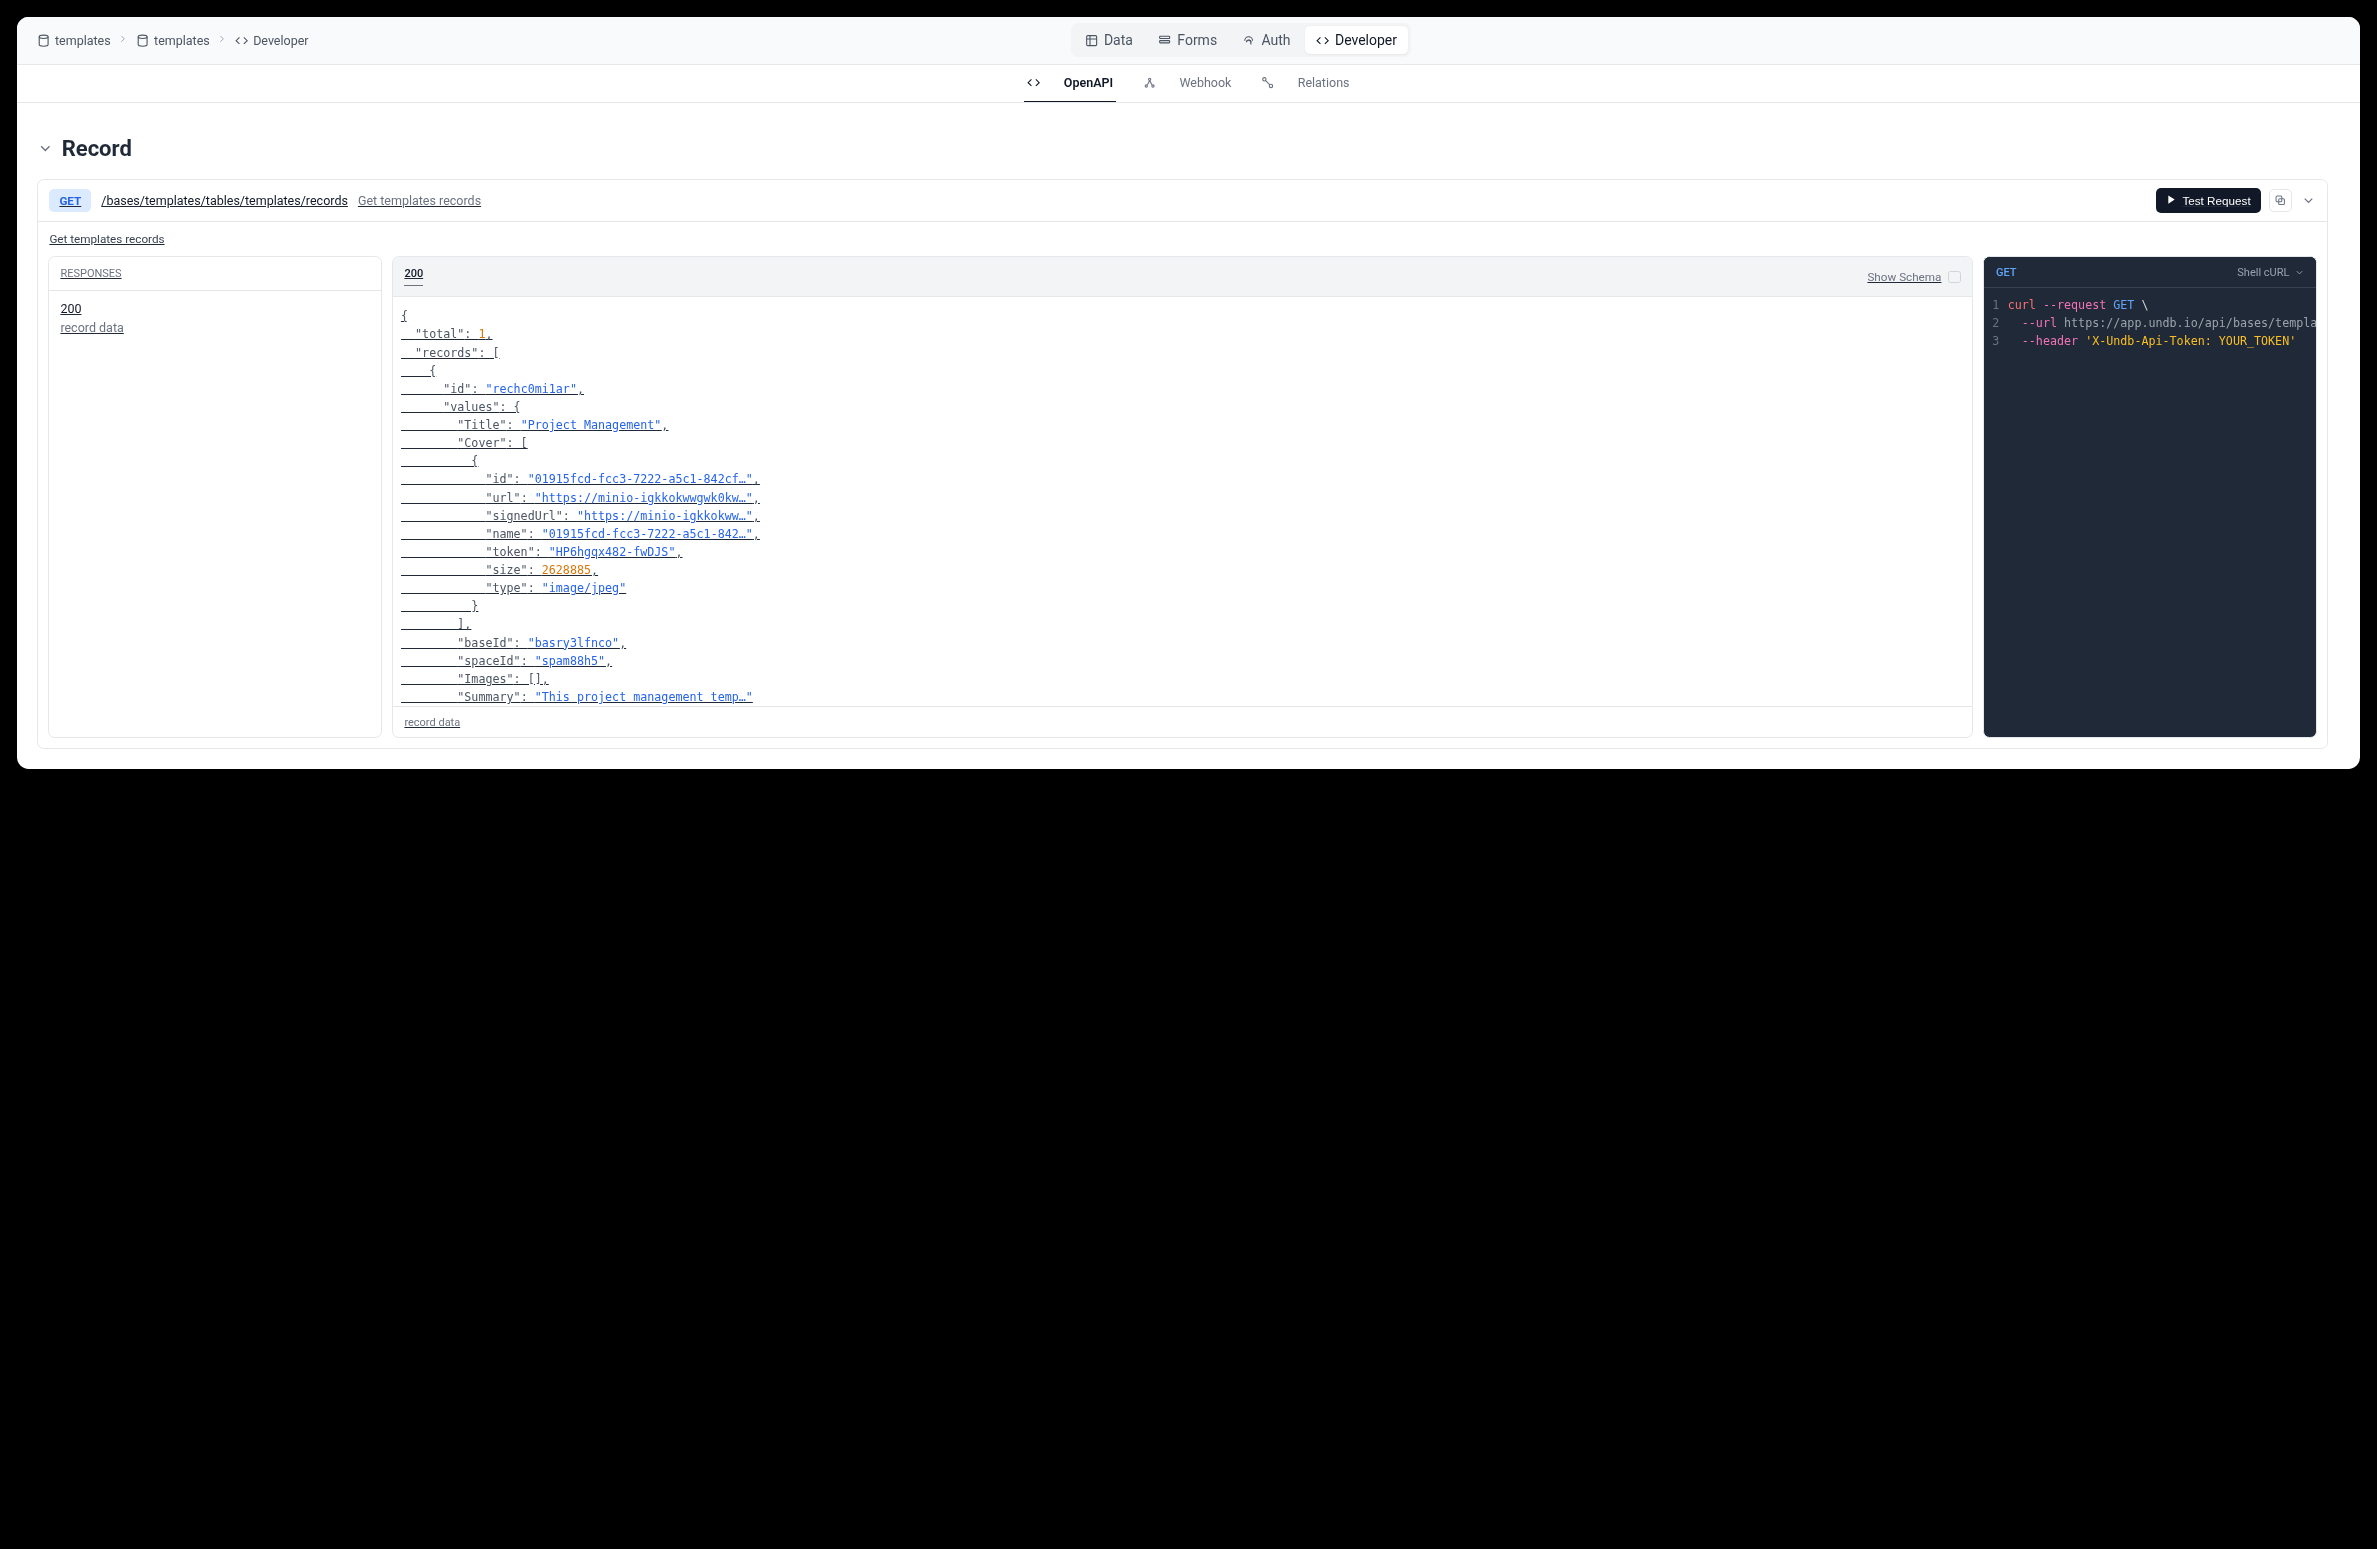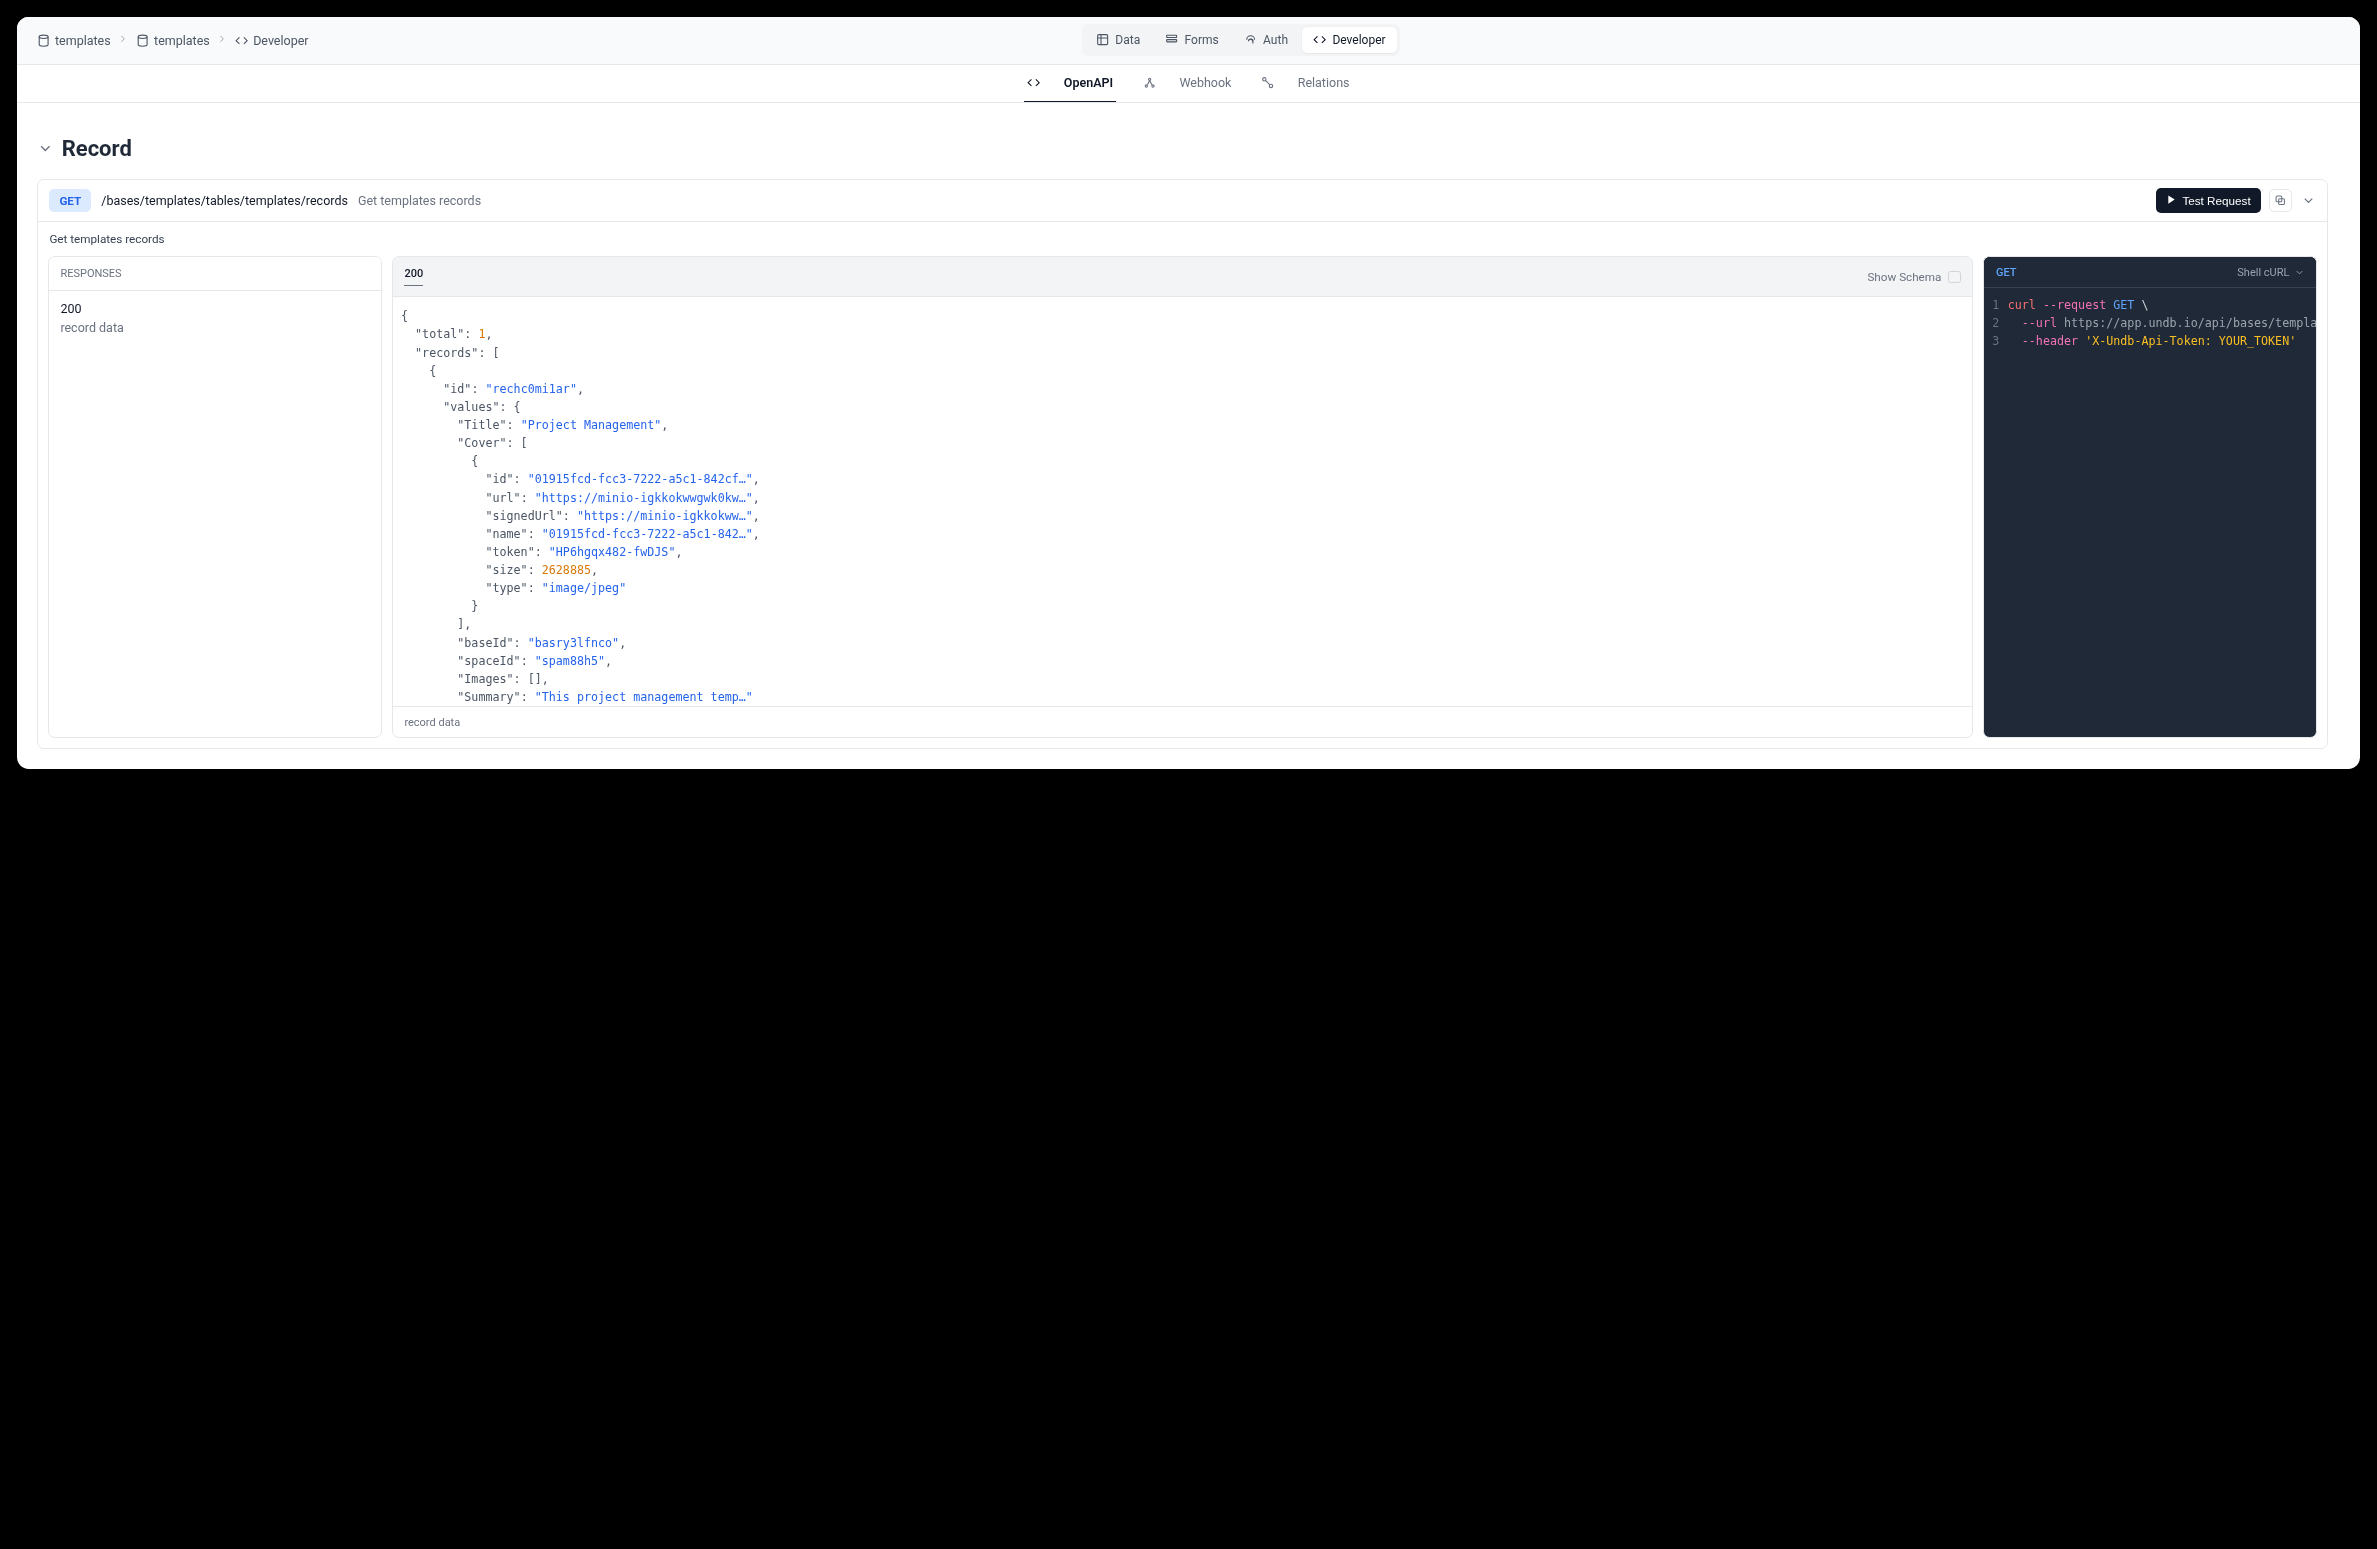--- a/index.html
+++ b/index.html
@@ -3,31 +3,31 @@
 <meta charset="utf-8">
 <style>
 * { margin: 0; padding: 0; box-sizing: border-box; }
 body { background: #000; font-family: -apple-system, BlinkMacSystemFont, 'Segoe UI', Roboto, sans-serif; font-size: 11.7px; color: #1f2937; padding: 16.7px; }
 .window { background: #fff; border-radius: 11.7px; overflow: hidden; width: 100%; height: 100%; min-height: 701px; }
 .topbar { display: flex; align-items: center; justify-content: space-between; padding: 6.7px 20px; border-bottom: 0.8px solid #e5e7eb; background: #f9fafb; height: 48px; }
 .breadcrumb { display: flex; align-items: flex-start; gap: 6.7px; color: #4b5563; font-size: 12.5px; }
 .breadcrumb .crumb { display: flex; align-items: center; gap: 5px; cursor: pointer; }
 .breadcrumb .sep { color: #9ca3af; }
 .navgroup { display: flex; align-items: center; gap: 3.3px; background: #f3f4f6; border-radius: 6.7px; padding: 3.3px; }
-.navitem { display: flex; align-items: flex-start; gap: 5.8px; padding: 5.8px 11px; border-radius: 5px; color: #4b5563; cursor: pointer; font-size: 12px; }
+.navitem { display: flex; align-items: center; gap: 5.8px; padding: 5.8px 11px; border-radius: 5px; color: #4b5563; cursor: pointer; font-size: 14px; }
 .navitem.active { background: #fff; color: #111827; box-shadow: 0 0.8px 1.7px rgba(0,0,0,.06); }
 .navitem svg { width: 13.3px; height: 13.3px; }
 .subtabs { display: flex; align-items: center; justify-content: center; gap: 23.4px; height: 38px; border-bottom: 0.8px solid #e5e7eb; }
 .subtab { display: flex; align-items: center; gap: 23px; color: #6b7280; font-size: 12.5px; cursor: pointer; height: 100%; border-bottom: 1.7px solid transparent; padding: 0 3.3px; }
 .subtab.active { color: #111827; font-weight: 600; border-bottom-color: #111827; }
 .subtab svg { width: 13.3px; height: 13.3px; }
 .content { padding: 0 32px 20px 20px; }
 .section-title { display: flex; align-items: center; gap: 8.3px; font-size: 22px; font-weight: 700; padding-top: 33px; padding-bottom: 18.4px; color: #1f2937; }
 .section-title svg { width: 16.7px; height: 16.7px; color: #6b7280; }
-.endpoint { border: 0.8px solid #e5e7eb; border-radius: 6.7px; overflow: hidden; }
+.endpoint { border: 0.8px solid #e5e7eb; border-radius: 6.7px; overflow: hidden; text-decoration: underline; }
 .endpoint-header { display: flex; align-items: center; justify-content: space-between; padding: 8.3px 11.7px; border-bottom: 0.8px solid #e5e7eb; }
 .endpoint-left { display: flex; align-items: center; gap: 10px; flex-wrap: wrap; }
 .method-badge { background: #dbeafe; color: #2563eb; font-weight: 700; font-size: 11.7px; padding: 4.2px 10px; border-radius: 5px; }
 .endpoint-path { font-size: 12.5px; color: #111827; }
 .endpoint-sub { color: #6b7280; font-size: 12.5px; }
 .endpoint-right { display: flex; align-items: center; gap: 8.3px; }
 .test-btn { background: #111827; color: #fff; border: none; border-radius: 5px; padding: 5.8px 10px; display: flex; align-items: flex-start; gap: 5.8px; font-size: 11.7px; cursor: pointer; }
 .icon-btn { width: 23.4px; height: 23.4px; display: flex; align-items: center; justify-content: center; border: 0.8px solid #e5e7eb; border-radius: 5px; cursor: pointer; color: #6b7280; background: #fff; }
 .endpoint-desc { padding: 10px 11.7px; font-size: 11.7px; color: #374151; }
 .panels { display: flex; gap: 10px; padding: 0 10px 10px 10px; }

